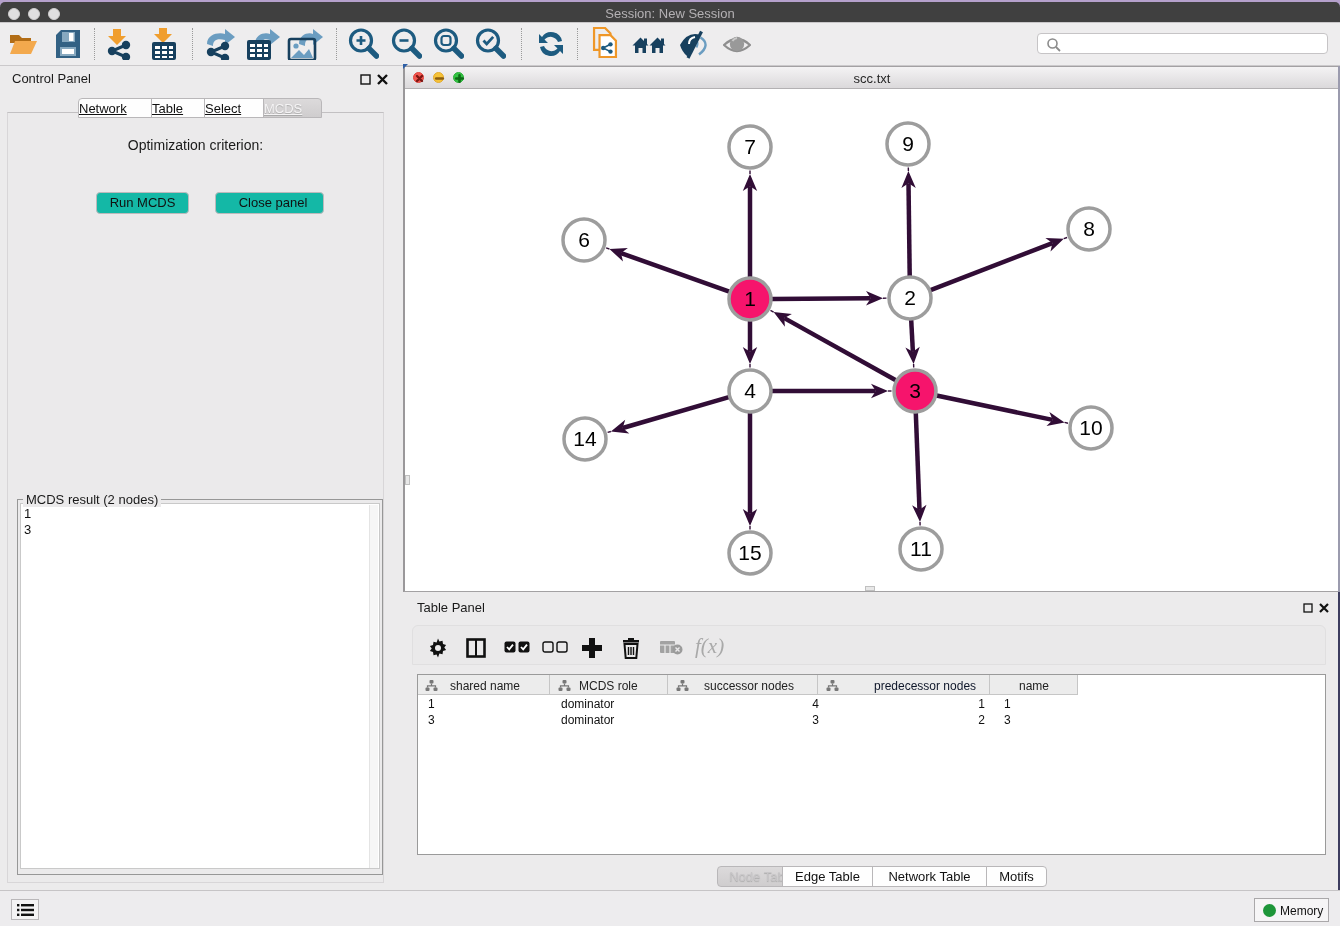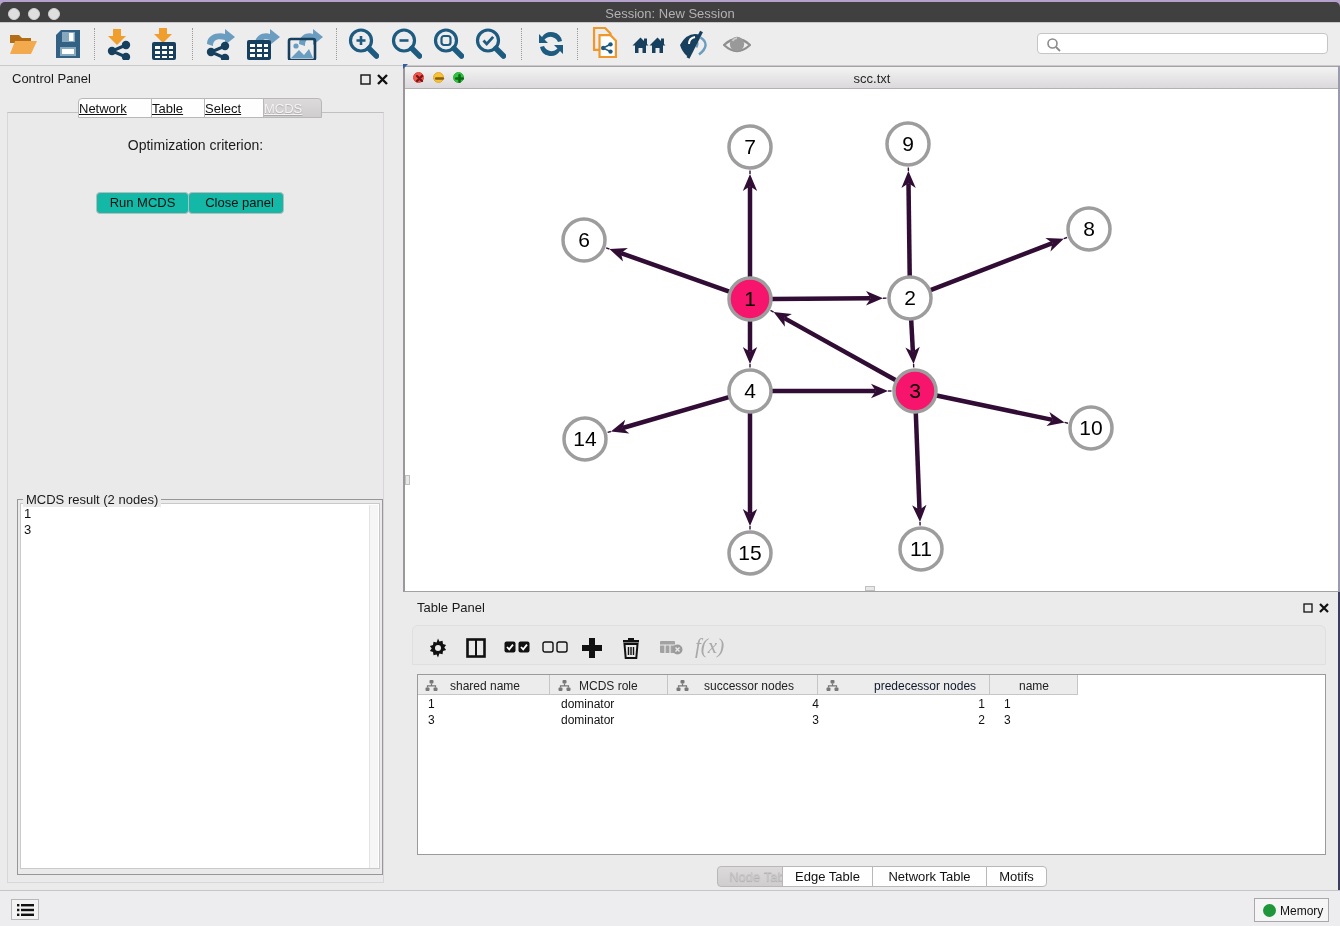--- a/index.html
+++ b/index.html
@@ -202,21 +202,21 @@
       </svg>
   <div id="cp-tabs">
     <div class="tab" style="left:78px;width:74px;border-radius:4px 0 0 0;">Network</div>
     <div class="tab" style="left:151px;width:54px;">Table</div>
     <div class="tab" style="left:204px;width:60px;">Select</div>
     <div class="tab sel" style="left:263px;width:59px;border-radius:0 4px 0 0;">MCDS</div>
   </div>
   <div id="cp-inner">
     <div id="opt-label">Optimization criterion:</div>
     <div class="btn" style="left:88px;width:93px;">Run MCDS</div>
-    <div class="btn" style="left:180px;width:96px;padding-left:7px;">Close panel</div>
+    <div class="btn" style="left:207px;width:109px;padding-left:7px;">Close panel</div>
     <div id="fieldset">
       <div id="fs-white"></div>
       <div id="fs-legend">MCDS result (2 nodes)</div>
       <div id="fs-text">1<br>3</div>
       <div id="fs-scroll"></div>
     </div>
   </div>
 </div>
 <div class="abs" style="left:403px;top:64px;width:0;height:0;border-top:5px solid #2d5fa6;border-right:5px solid transparent;z-index:5;"></div>
 <div id="netwin" class="abs">

